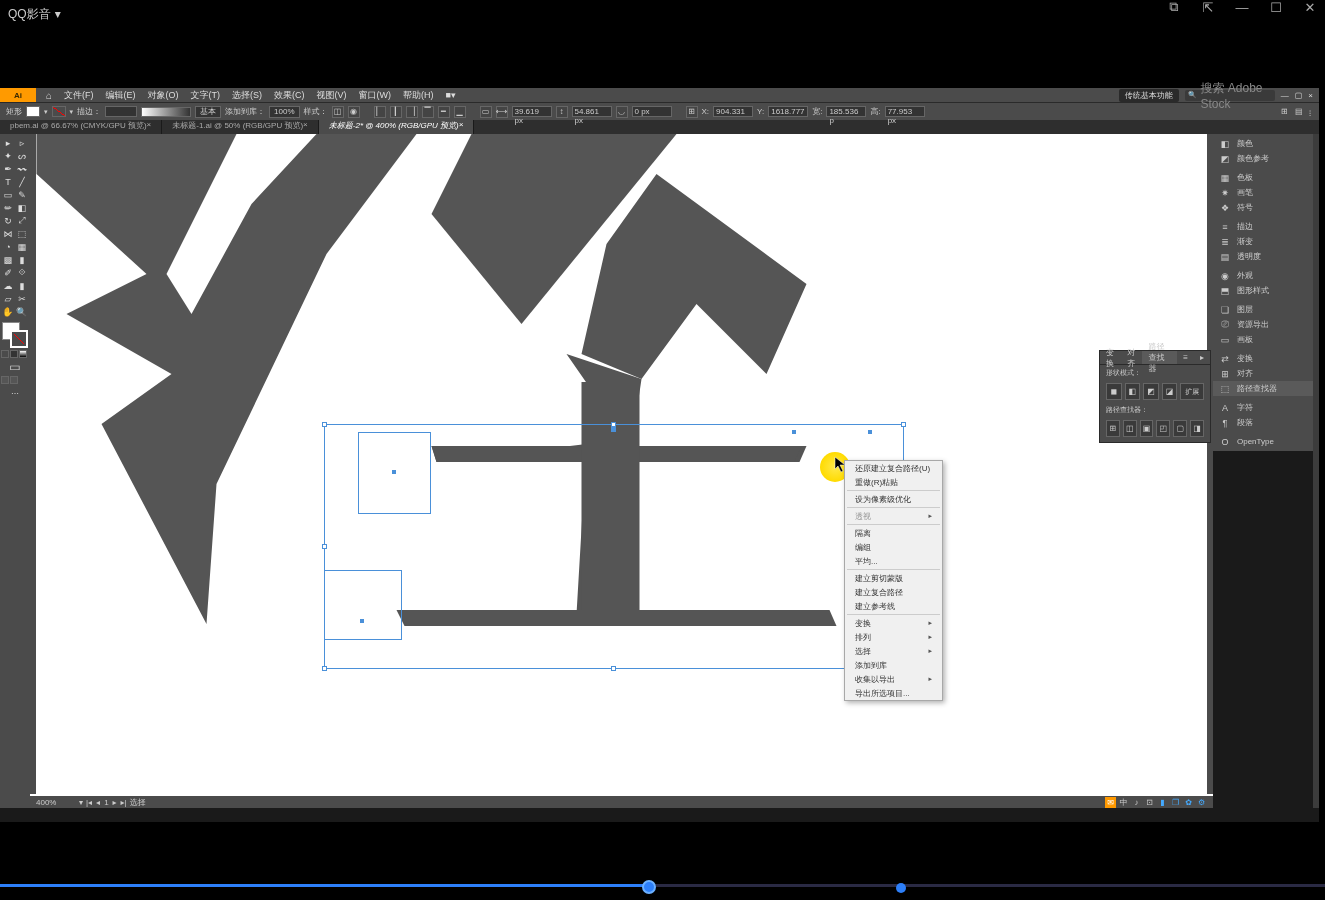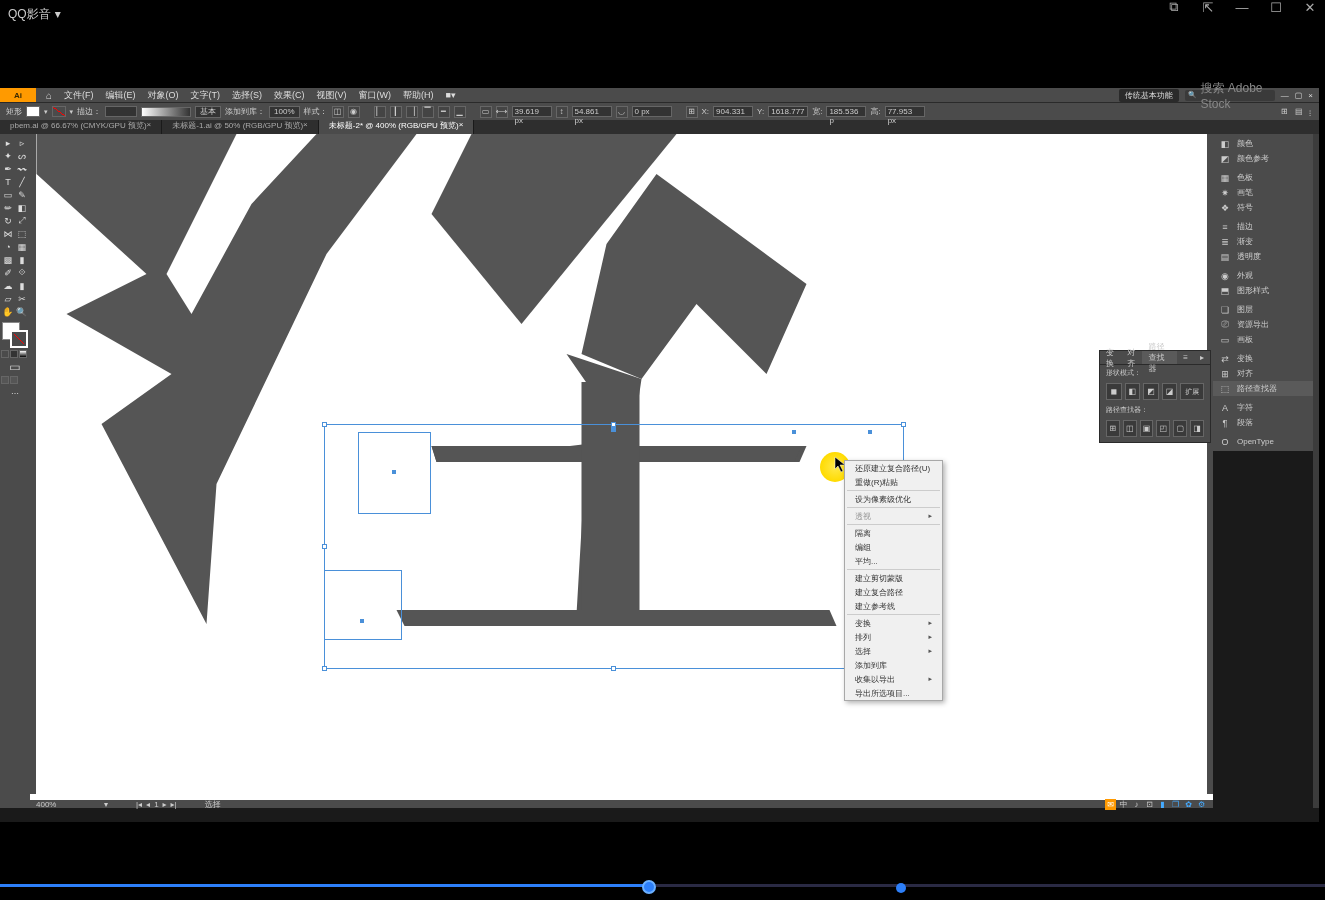--- a/index.html
+++ b/index.html
@@ -30,21 +30,21 @@
 .ai-control .swatch.red::after { content: ""; position: absolute; inset: 0; background: linear-gradient(to top right, transparent 47%, red 47%, red 53%, transparent 53%); }
 .ai-control .stroke-box { width: 32px; height: 11px; background: #333; border: 1px solid #666; }
 .ai-control .dd { background: #333; border: 1px solid #666; padding: 0 4px; height: 12px; display: flex; align-items: center; }
 .ai-control .num-field { width: 40px; height: 11px; background: #333; border: 1px solid #666; color: #ccc; padding: 0 2px; }
 .ai-control .ico { width: 12px; height: 12px; display: inline-flex; align-items: center; justify-content: center; background: #444; border: 1px solid #666; }
 .ai-control .spacer { flex: 1; }
 .ai-control .grid-ico { width: 10px; height: 10px; }
 
 .ai-tabs { height: 14px; background: #2e2e2e; display: flex; align-items: center; font-size: 8px; color: #aaa; }
 .ai-tabs .tab { padding: 0 10px; height: 100%; display: flex; border-right: 1px solid #1a1a1a; }
-.ai-tabs .tab.active { background: #4b4b4b; color: #fff; }
+.ai-tabs .tab.active { background: #4b4b4b; color: #fff; font-style: italic; }
 .ai-tabs .tab .close { font-size: 8px; }
 
 .ai-body { position: relative; height: 674px; }
 
 .ai-tools { position: absolute; left: 0; top: 0; width: 30px; height: 100%; background: #4b4b4b; display: flex; flex-direction: column; align-items: center; padding-top: 2px; }
 .tool-row { width: 28px; height: 13px; display: flex; }
 .tool { width: 14px; height: 13px; display: flex; align-items: center; justify-content: center; font-size: 9px; color: #ddd; position: relative; }
 .tool-single { width: 28px; height: 14px; display: flex; align-items: center; justify-content: center; font-size: 12px; color: #ddd; margin-top: 2px; }
 .fill-stroke { width: 26px; height: 26px; margin-top: 4px; position: relative; }
 .fill-stroke .fill { position: absolute; left: 0; top: 0; width: 18px; height: 18px; background: #fff; border: 1px solid #888; }
@@ -72,21 +72,21 @@
 
 .cursor-spot { position: absolute; left: 784px; top: 318px; width: 30px; height: 30px; border-radius: 50%; background: radial-gradient(circle, #ffe94a 0%, #ffdb00 70%, rgba(255,219,0,0) 100%); display: flex; align-items: center; justify-content: center; }
 .cursor-spot svg { position: absolute; left: 14px; top: 4px; }
 
 .ctx-menu { position: absolute; left: 808px; top: 326px; width: 99px; background: #f0f0f0; border: 1px solid #a8a8a8; box-shadow: 2px 2px 5px rgba(0,0,0,0.3); font-size: 8px; color: #333; }
 .ctx-item { padding: 1.5px 10px; display: flex; justify-content: space-between; align-items: center; }
 .ctx-item.disabled { color: #999; }
 .ctx-item .arrow { font-size: 7px; color: #555; }
 .ctx-sep { height: 1px; background: #ccc; margin: 1px 2px; }
 
-.ai-status { position: absolute; left: 30px; bottom: 0; right: 106px; height: 14px; background: #4b4b4b; border-top: 6px solid #ffffff; display: flex; align-items: center; font-size: 8px; color: #ccc; padding: 0 6px; gap: 28px; }
+.ai-status { position: absolute; left: 30px; bottom: 0; right: 106px; height: 14px; background: #4b4b4b; border-top: 2px solid #ffffff; display: flex; align-items: center; font-size: 8px; color: #ccc; padding: 0 6px; gap: 3px; }
 .ai-status .zoom { width: 40px; }
 .ai-status .nav { display: flex; gap: 4px; align-items: center; }
 .ai-status .tray { margin-left: auto; display: flex; gap: 2px; }
 .ai-status .tray span { width: 11px; height: 11px; display: inline-flex; align-items: center; justify-content: center; font-size: 8px; }
 
 .ai-right { position: absolute; right: 6px; top: 0; width: 100px; background: #4b4b4b; }
 .ai-right .pstack { padding: 2px 0; }
 .ai-right .pitem { height: 15px; display: flex; align-items: center; gap: 6px; padding: 0 6px; font-size: 8px; color: #ccc; }
 .ai-right .pitem.active { background: #5a5a5a; }
 .ai-right .psep { height: 4px; }

